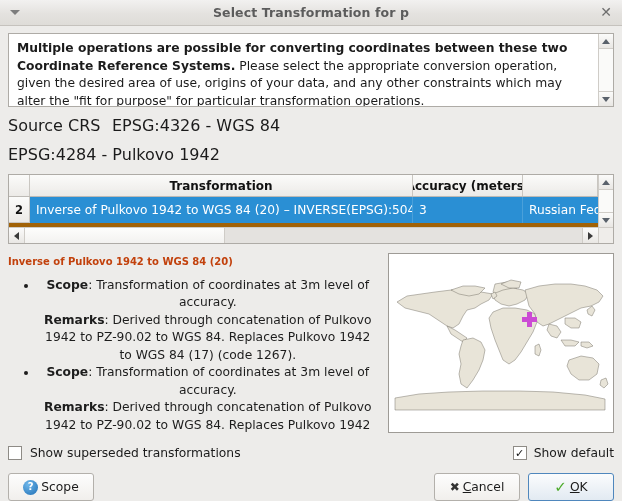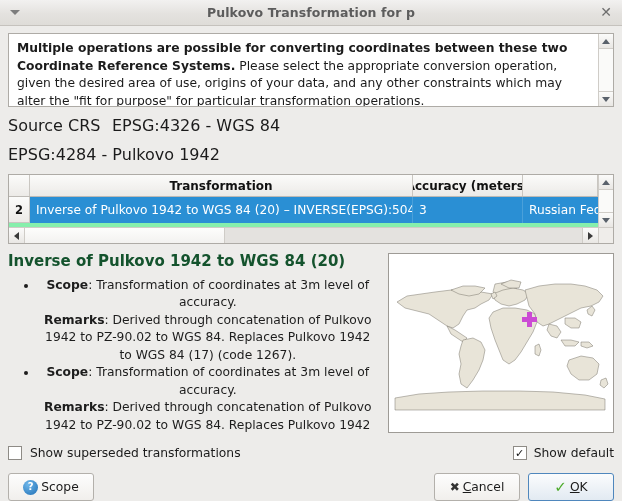--- a/index.html
+++ b/index.html
@@ -125,21 +125,21 @@
   }
   .crs-row.first { margin-top: 8px; }
   .crs-row.second { margin-top: 8px; }
   .crs-label { width: 104px; color: #1b1b1b; }
   .crs-value { color: #1b1b1b; }
 
   
   .table-wrap {
     margin-top: 9px;
     border: 1px solid #aeaba6;
-    background: #86efac;
+    background: #a16207;
     height: 70px;
     box-sizing: border-box;
     display: flex;
     flex-direction: column;
   }
   .table-body-row {
     display: flex;
     flex: 1;
     min-height: 0;
   }
@@ -258,22 +258,22 @@
     height: 180px;
   }
   .desc-pane {
     width: 372px;
     overflow: hidden;
     font-size: 12.3px;
     line-height: 17.5px;
   }
   .desc-title {
     font-weight: bold;
-    font-size: 15px;
-    color: #14532d;
+    font-size: 10px;
+    color: #c2410c;
     margin-bottom: 6px;
   }
   .desc-list {
     margin: 0;
     padding-left: 30px;
     list-style: disc;
   }
   .desc-list li { margin-bottom: 0px; text-align: center; }
   .desc-list li b { font-weight: bold; }
   .desc-seg { display: block; }
@@ -361,21 +361,21 @@
   .x-icon { font-size: 12px; color: #333; font-weight: bold; }
   .check-icon { color: #4caa2a; font-size: 15px; font-weight: bold; line-height: 1; }
 </style>
 </head>
 <body>
 
 <div class="titlebar">
   <div class="win-menu-btn">
     <span class="tri"></span>
   </div>
-  <div class="titlebar-title">Pulkovo Transformation for p</div>
+  <div class="titlebar-title">Select Transformation for p</div>
   <div class="win-close-btn">✕</div>
 </div>
 
 <div class="content">
 
   <div class="infobox-wrap">
     <div class="infobox-text">
       <b>Multiple operations are possible for converting coordinates between these two Coordinate Reference Systems.</b><span> Please select the appropriate conversion operation, given the desired area of use, origins of your data, and any other constraints which may alter the "fit for purpose" for particular transformation operations.</span>
     </div>
     <div class="vscroll">

